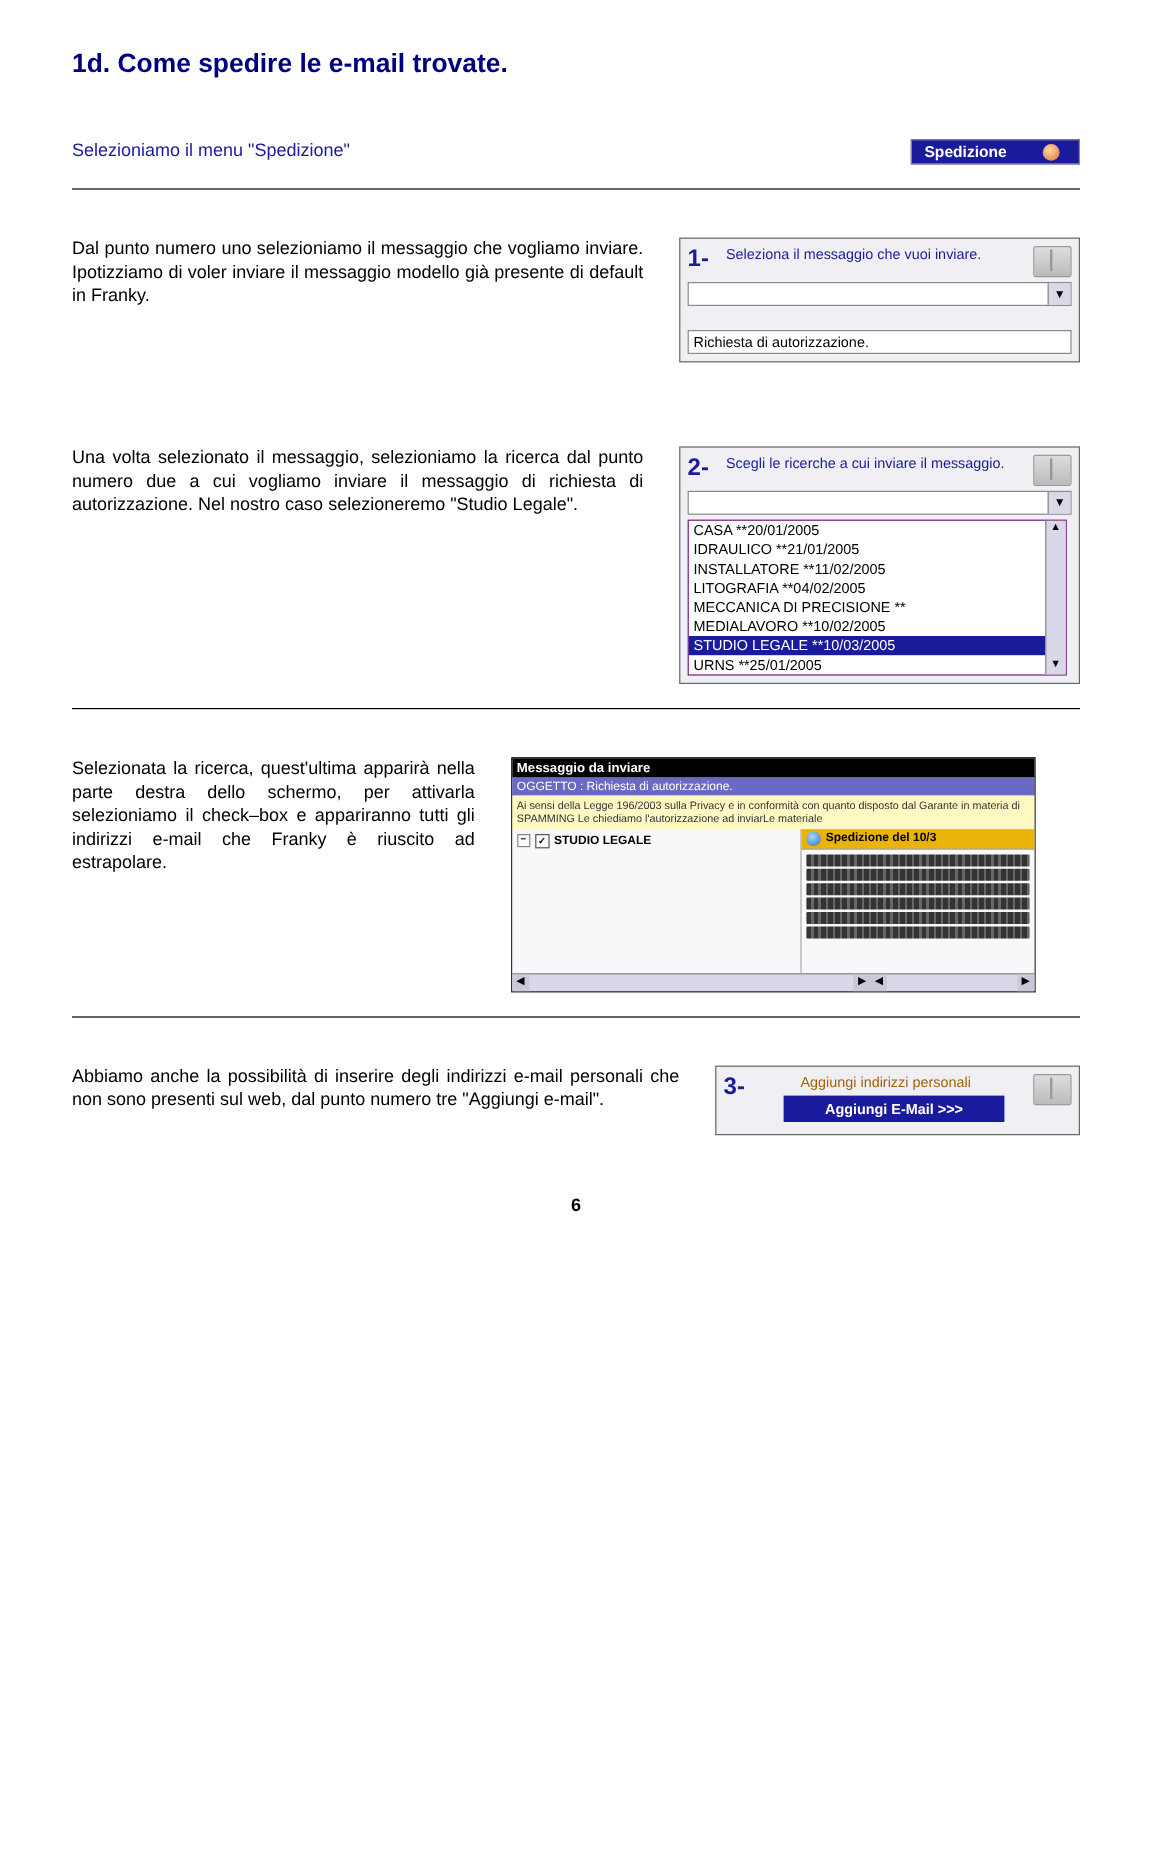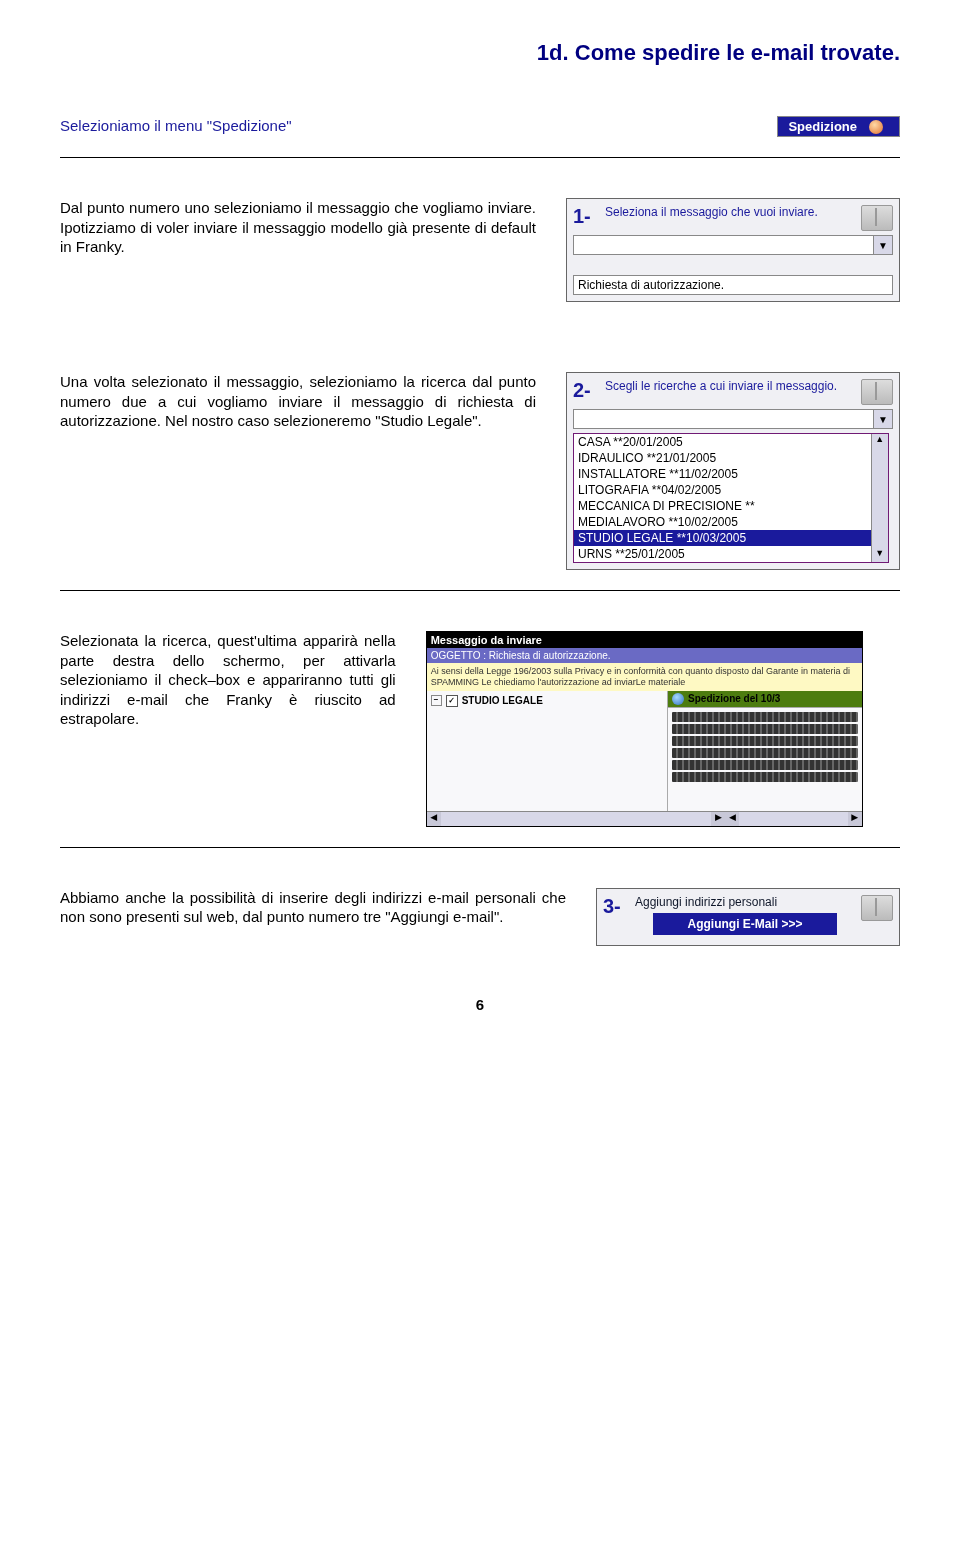--- a/index.html
+++ b/index.html
@@ -9,21 +9,20 @@
     font-family: Arial, Helvetica, sans-serif;
     font-size: 15px;
     color: #000;
     width: 840px;
   }
   h2 {
     color: #000080;
     font-size: 22px;
     font-weight: bold;
     margin: 0 0 50px 0;
-    text-align: right;
   }
   .row {
     display: flex;
     align-items: flex-start;
     gap: 30px;
     margin-bottom: 10px;
   }
   .text-col {
     flex: 1;
     font-size: 15px;
@@ -41,21 +40,21 @@
   
   .sped-btn {
     background: #1a1a9c;
     border: 1px solid #888;
     color: #fff;
     font-weight: bold;
     font-size: 13px;
     padding: 2px 16px 2px 10px;
     display: inline-flex;
     align-items: center;
-    gap: 12px;
+    gap: 30px;
   }
   .sped-btn .globe {
     width: 14px; height: 14px;
     border-radius: 50%;
     background: radial-gradient(circle at 40% 35%, #ffd9a6, #e07030);
   }
   
   .stepbox {
     border: 1px solid #666;
     background: #f0f0f4;
@@ -156,21 +155,21 @@
   }
   .checkbox {
     width:10px; height:10px; border:1px solid #555; background:#fff; display:inline-flex; align-items:center; justify-content:center; font-size:8px;
   }
   .blur-item {
     height: 10px; margin: 2px 4px;
     background: repeating-linear-gradient(90deg, #333, #333 4px, #666 4px, #666 6px);
     border-radius: 1px;
   }
   .msg-right-header {
-    background: #4d7c0f; display:flex; align-items:flex-start; padding:2px 4px; gap:4px; border-bottom:1px solid #aaa;
+    background: #eab308; display:flex; align-items:flex-start; padding:2px 4px; gap:4px; border-bottom:1px solid #aaa;
   }
   .globe-sm { width:12px;height:12px;border-radius:50%;background:radial-gradient(circle at 40% 35%,#a6d9ff,#3070c0); }
   .msg-right-list { padding:2px 0; }
   .msg-footer {
     display:flex; height:14px; background:#d8d8e8; border-top:1px solid #888;
   }
   .msg-footer .sbbtn { width:14px; text-align:center; font-size:9px; background:#c8c8d8; }
   .msg-footer .track { flex:1; }
   
   .step3 { width: 290px; }
@@ -294,21 +293,21 @@
 </div>
 <hr class="section">
 
 <div class="row">
   <div class="text-col">Abbiamo anche la possibilità di inserire degli indirizzi e-mail personali che non sono presenti sul web, dal punto numero tre  "Aggiungi e-mail".</div>
   <div class="img-col">
     <div class="stepbox step3">
       <div class="step-header">
         <div class="step-num">3-</div>
         <div style="flex:1;">
-          <div class="step-text" style="color:#0f172a;">Aggiungi indirizzi personali</div>
+          <div class="step-text" style="color:#a16207;margin-left:32px;">Aggiungi indirizzi personali</div>
           <div class="add-btn">Aggiungi E-Mail &gt;&gt;&gt;</div>
         </div>
         <div class="book-icon"></div>
       </div>
     </div>
   </div>
 </div>
 
 <div class="pagenum">6</div>
 

